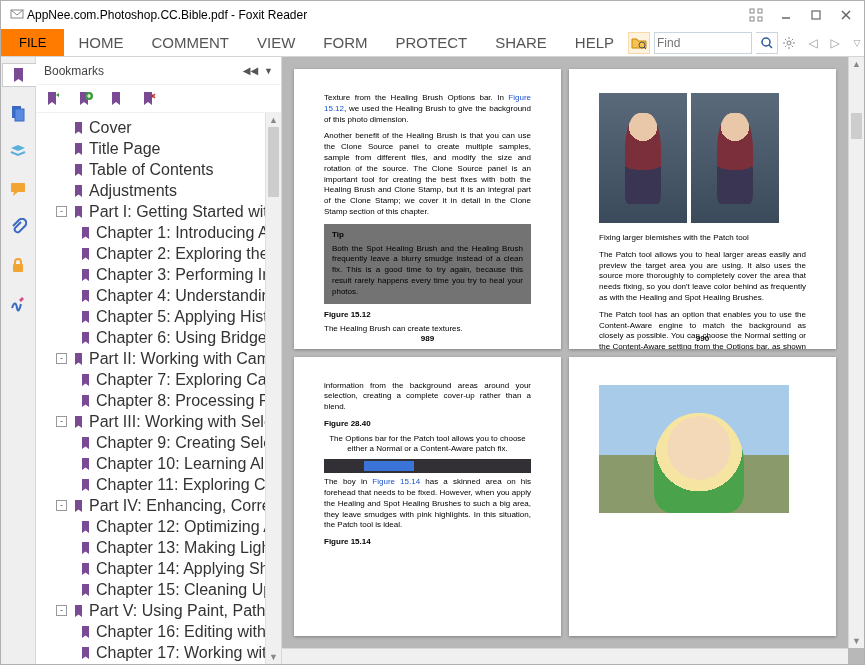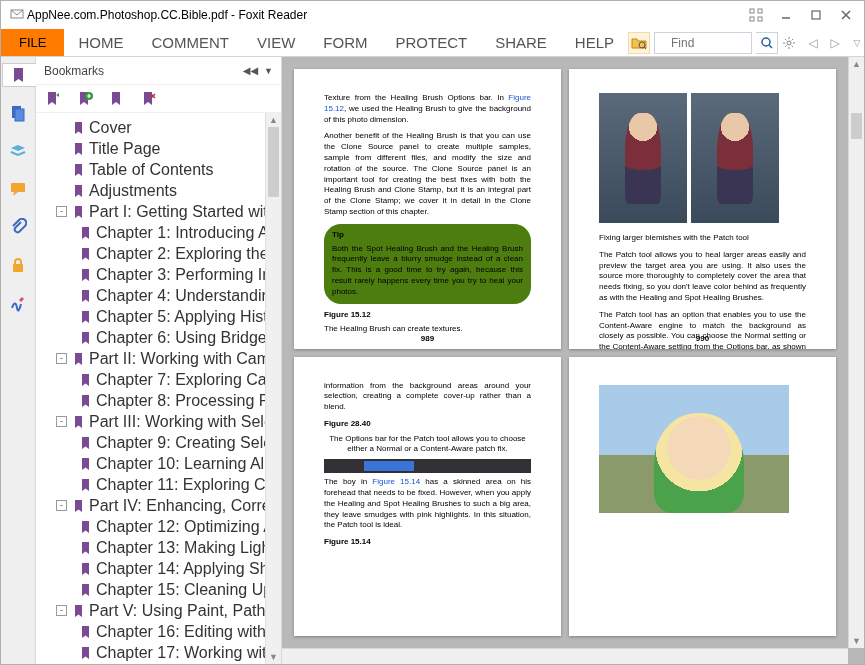--- a/index.html
+++ b/index.html
@@ -13,21 +13,21 @@
 .tb-title { flex: 1; text-align: left; font-size: 12px; color: #000000; }
 .tb-right { display: flex; gap: 6px; align-items: center; }
 .winbtn { width: 24px; height: 20px; display: flex; align-items: center; justify-content: center; color: #666; cursor: pointer; }
 
 
 .ribbon { height: 28px; background: #fff; display: flex; align-items: center; border-bottom: 1px solid #d4d4d4; }
 .file-tab { background: #ff7b00; color: #000000; height: 100%; padding: 12px 18px; display: flex; align-items: center; font-size: 13px; cursor: pointer; }
 .rtab { padding: 0 14px; height: 100%; display: flex; align-items: center; color: #555; font-size: 15px; cursor: pointer; }
 .rib-right { margin-left: auto; display: flex; align-items: center; gap: 4px; padding-right: 6px; }
 .search-ico { width: 22px; height: 22px; background: #fff3df; display: flex; align-items: center; justify-content: center; border: 1px solid #f9d9a8; }
-.findbox { width: 98px; height: 22px; border: 1px solid #c9d4de; padding: 0 16px; font-size: 12px; color: #4d7c0f; }
+.findbox { width: 98px; height: 22px; border: 1px solid #c9d4de; padding: 0 2px; font-size: 12px; color: #4d7c0f; }
 .findbtn { width: 22px; height: 22px; border: 1px solid #c9d4de; border-left: none; background: #fff; display: flex; align-items: center; justify-content: center; cursor: pointer; }
 .nav-ar { width: 18px; color: #999; text-align: center; cursor: pointer; }
 
 
 .main { flex: 1; display: flex; min-height: 0; }
 
 
 .leftstrip { width: 35px; background: #efefef; border-right: 1px solid #d8d8d8; display: flex; flex-direction: column; align-items: center; padding-top: 6px; gap: 14px; }
 .ls-ico { width: 24px; height: 24px; display: flex; align-items: center; justify-content: center; cursor: pointer; }
 .ls-ico.sel { background: #fff; border: 1px solid #ccc; border-right: none; width: 34px; margin-right: -1px; }
@@ -51,21 +51,21 @@
 
 
 .docwrap { flex: 1; background: #b8b8b8; position: relative; overflow: hidden; }
 .doc-scroll-v { position: absolute; right: 0; top: 0; bottom: 16px; width: 16px; background: #f0f0f0; border-left: 1px solid #d8d8d8; }
 .doc-scroll-v .th { position: absolute; left: 2px; right: 2px; top: 56px; height: 26px; background: #cdcdcd; }
 .doc-scroll-h { position: absolute; left: 0; right: 16px; bottom: 0; height: 16px; background: #f0f0f0; border-top: 1px solid #d8d8d8; }
 .pages { position: absolute; left: 0; right: 16px; top: 0; bottom: 16px; display: grid; grid-template-columns: 1fr 1fr; grid-template-rows: 1fr 1fr; gap: 8px; padding: 12px; }
 .page { background: #fff; box-shadow: 0 1px 3px rgba(0,0,0,0.3); padding: 24px 30px 10px 30px; font-size: 8px; font-family: Georgia, serif; color: #000; line-height: 1.35; text-align: justify; position: relative; overflow: hidden; }
 .page .ph { font-weight: bold; margin: 6px 0 4px 0; text-align: left; }
 .page a { color: #1a53cc; }
-.tipbox { background: #4d7c0f; padding: 6px 8px; margin: 6px 0; border-radius: 17px; }
+.tipbox { background: #737373; padding: 6px 8px; margin: 6px 0; }
 .tipbox .tiptitle { font-weight: bold; margin-bottom: 3px; text-align: left; }
 .page .pgnum { position: absolute; bottom: 4px; left: 0; right: 0; text-align: center; font-size: 8px; font-weight: bold; }
 .photo { background: linear-gradient(#5a6a7a,#3a4a5a); display: inline-block; }
 .photo-person { position: relative; }
 .photo-person::after { content: ""; position: absolute; left: 30%; top: 15%; width: 40%; height: 70%; background: radial-gradient(circle at 50% 15%, #e8c8a8 18%, #7a2f3a 18% 55%, #3a3552 55%); border-radius: 40% 40% 10% 10%; }
 .photos-row { display: flex; gap: 4px; margin-bottom: 10px; }
 .photos-row .photo { width: 88px; height: 130px; }
 .kid-photo { width: 190px; height: 128px; background: linear-gradient(#a7cbe9 55%, #8a9a6a 55%); position: relative; margin-top: 4px; }
 .kid-photo::after { content: ""; position: absolute; left: 55px; top: 28px; width: 90px; height: 100px; background: radial-gradient(circle at 50% 35%, #f3d9b8 40%, #f5e4a2 40% 55%, #4aa34a 55%); border-radius: 48% 48% 20% 20% / 50% 50% 20% 20%; }
 .optbar { height: 14px; background: #323034; margin: 4px 0; position: relative; }

